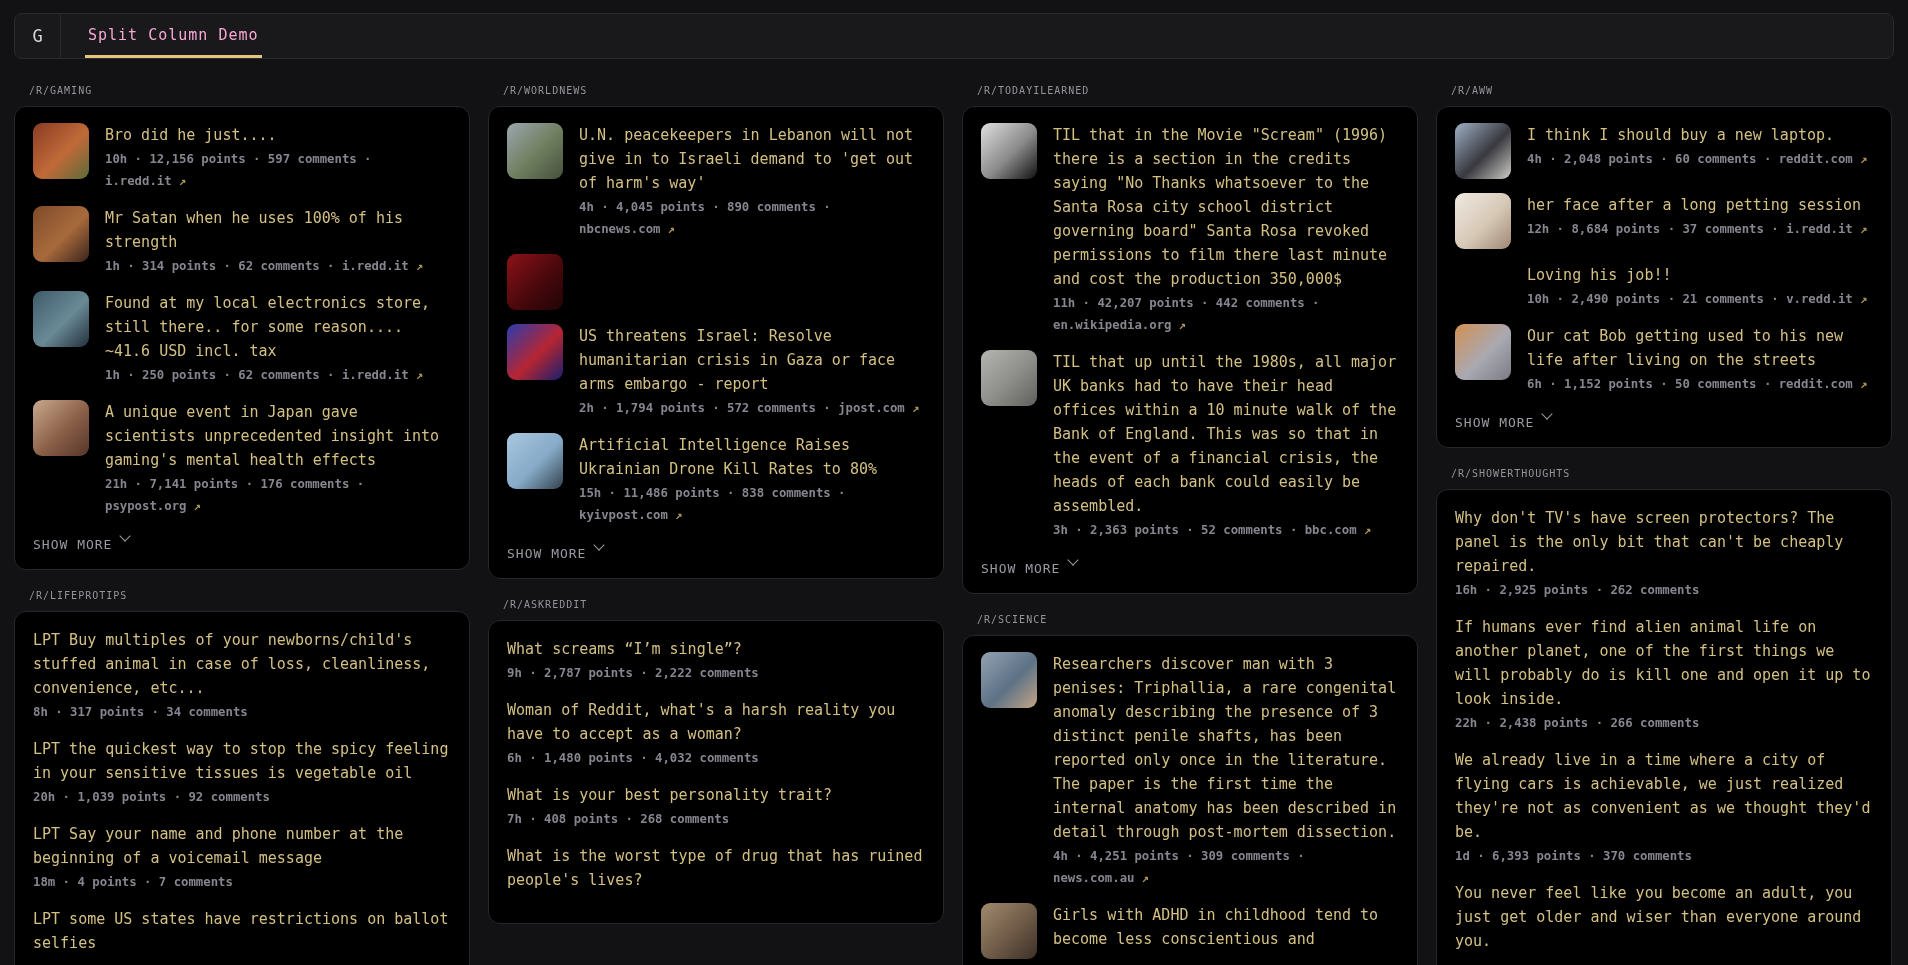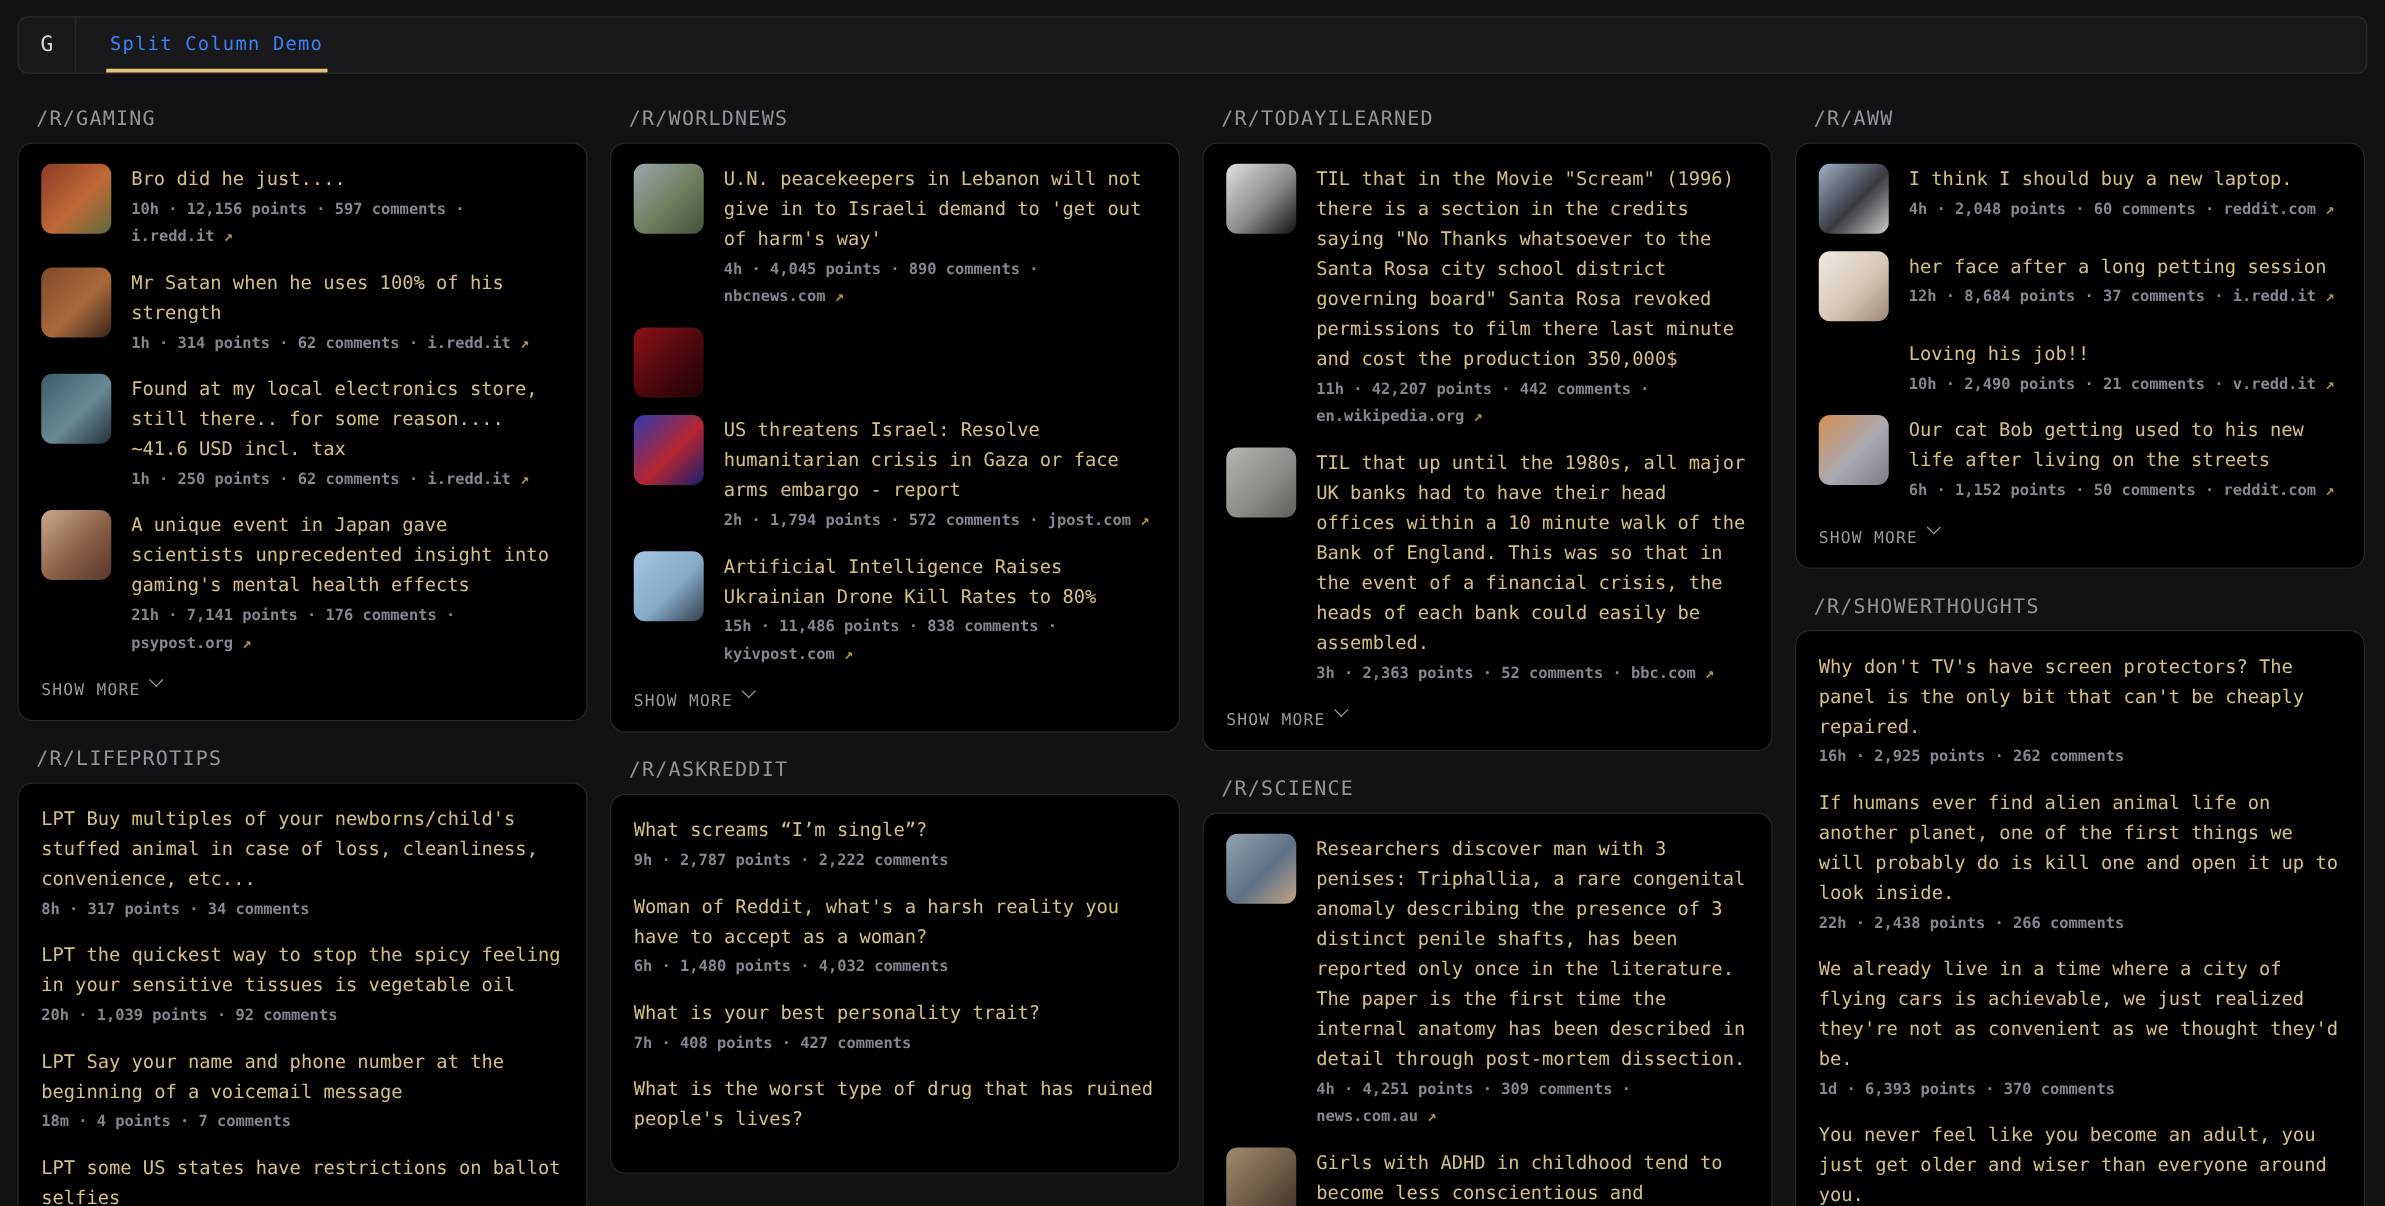--- a/index.html
+++ b/index.html
@@ -24,32 +24,32 @@
   .logo-cell {
     width: 46px; flex: none;
     display: flex; align-items: center; justify-content: center;
     color: #d6d6da; font-size: 17px;
     border-right: 1px solid #26262b;
     cursor: pointer;
   }
   .tab {
     display: flex; align-items: center;
     margin-left: 24px; padding: 0 3px;
-    color: #3b82f6; font-size: 15px; letter-spacing: 1px;
+    color: #f9a8d4; font-size: 15px; letter-spacing: 1px;
     border-bottom: 3px solid #e3c57c;
     cursor: pointer;
   }
 
   
   .columns { display: flex; gap: 18px; }
   .column { width: 456px; flex: none; }
 
   .section { margin-bottom: 20px; }
   .section-title {
-    font-size: 16px; font-weight: normal;
+    font-size: 10px; font-weight: normal;
     color: #94949c; letter-spacing: 1px;
     margin: 0 0 10px 15px;
   }
   .card {
     background: #000000;
     border: 1px solid #26262b;
     border-radius: 12px;
     padding: 16px 18px;
   }
 
@@ -198,21 +198,21 @@
             </article>
             <article class="post">
               <div class="pbody">
                 <div class="ptitle">Woman of Reddit, what's a harsh reality you have to accept as a woman?</div>
                 <div class="pmeta"><span>6h · 1,480 points · 4,032 comments</span></div>
               </div>
             </article>
             <article class="post">
               <div class="pbody">
                 <div class="ptitle">What is your best personality trait?</div>
-                <div class="pmeta"><span>7h · 408 points · 427 comments</span></div>
+                <div class="pmeta"><span>7h · 408 points · 268 comments</span></div>
               </div>
             </article>
             <article class="post">
               <div class="pbody">
                 <div class="ptitle">What is the worst type of drug that has ruined people's lives?</div>
                 <div class="pmeta"></div>
               </div>
             </article>
           </div>
         </section>

